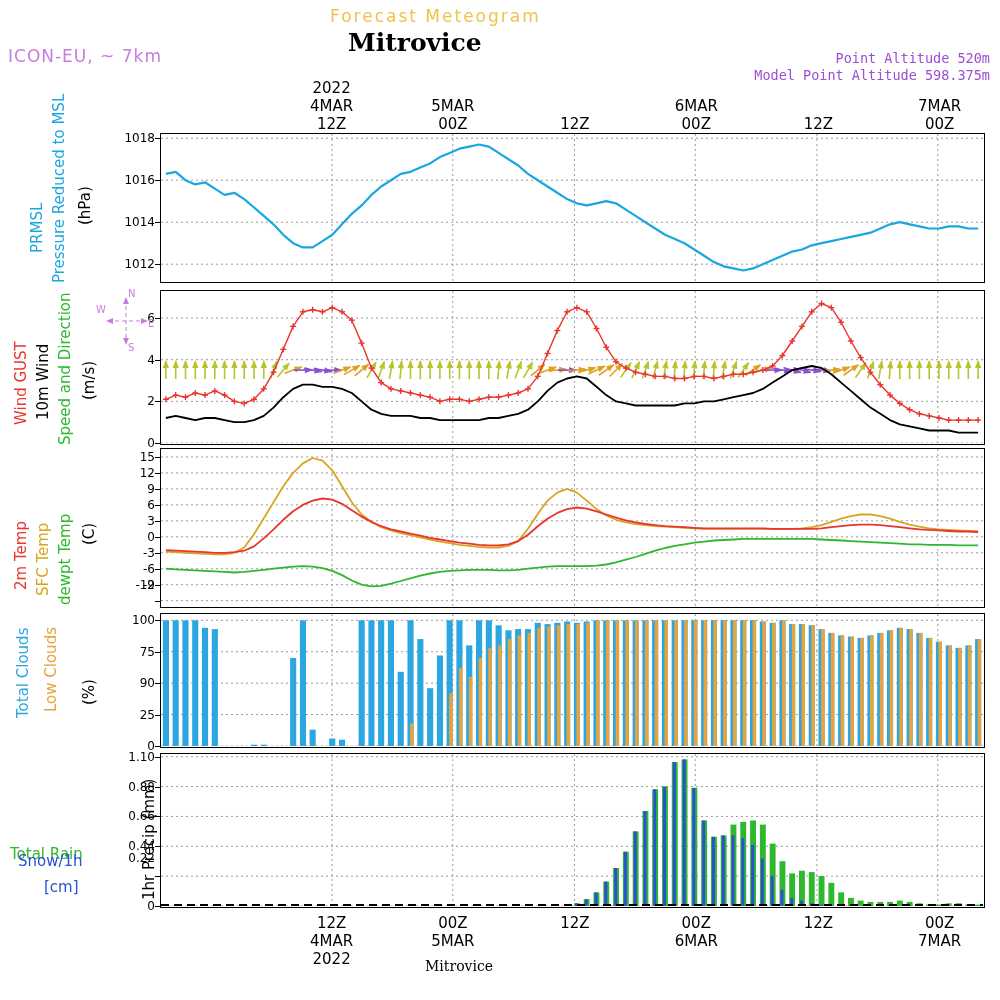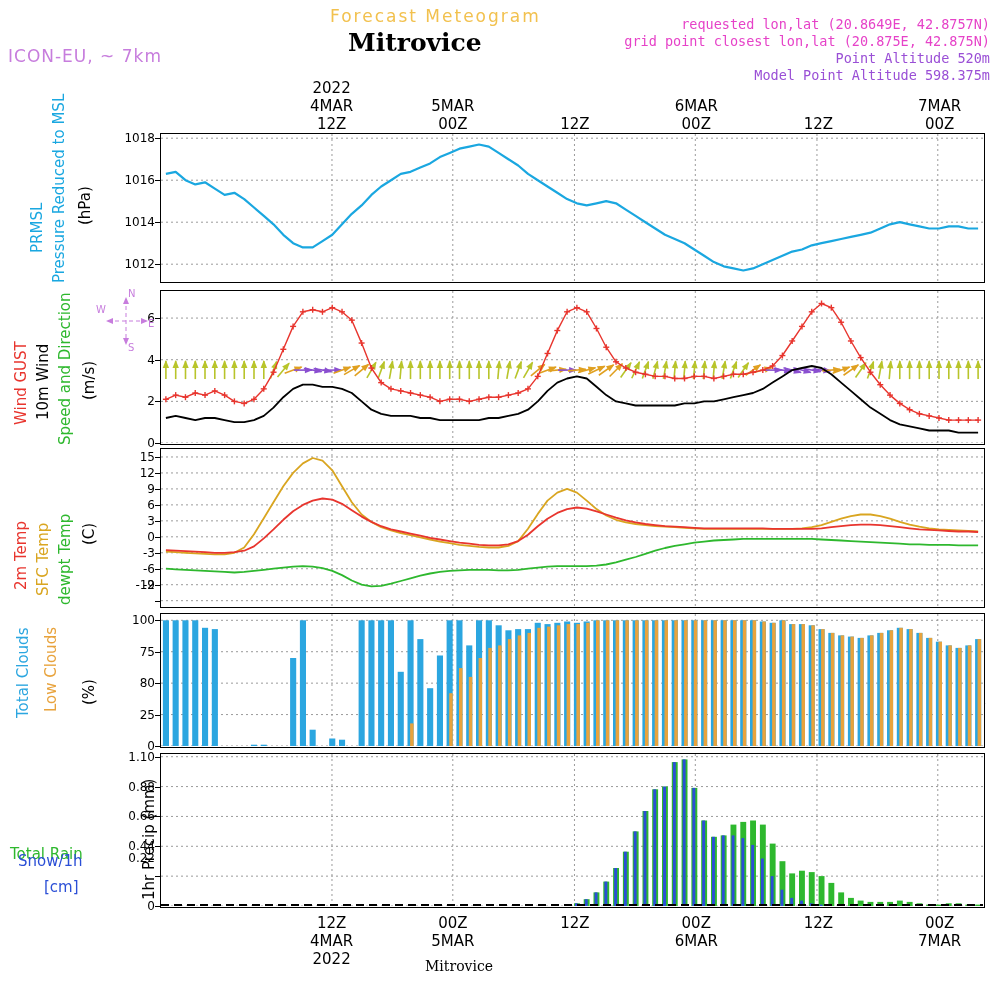--- a/index.html
+++ b/index.html
@@ -33,22 +33,20 @@
   .footer-name{position:absolute;left:425px;top:958px;font-size:14px;color:#000;font-family:"DejaVu Serif",serif;}
 </style>
 </head>
 <body>
 
 <div id="root">
 
   <div class="abs hdr-forecast">Forecast Meteogram</div>
   <div class="abs hdr-title">Mitrovice</div>
   <div class="abs hdr-model mono">ICON-EU, ~ 7km</div>
-  <div class="abs hdr-r1 mono">requested lon,lat (20.8649E, 42.8757N)</div>
-  <div class="abs hdr-r2 mono">grid point closest lon,lat (20.875E, 42.875N)</div>
   <div class="abs hdr-r3 mono">Point Altitude 520m</div>
   <div class="abs hdr-r4 mono">Model Point Altitude 598.375m</div>
 
   <div class="wm">by Angel</div>
 
   <div id="top-axis">
       <div class="toplab abs" style="left: 291.6px; top: 79px; width: 80px;">2022</div>
       <div class="toplab abs" style="left: 291.6px; top: 97px; width: 80px;">4MAR</div>
       <div class="toplab abs" style="left: 291.6px; top: 115px; width: 80px;">12Z</div>
       <div class="toplab abs" style="left: 412.875px; top: 97px; width: 80px;">5MAR</div>
@@ -826,21 +824,21 @@
         <rect x="797.1" y="33.9" width="3.5" height="98.1" fill="#e8a33d"></rect>
         <rect x="804.3" y="31.4" width="6.1" height="100.6" fill="#2ba6e0"></rect>
         <rect x="806.8" y="31.4" width="3.5" height="100.6" fill="#e8a33d"></rect>
         <rect x="814.1" y="25.1" width="6.1" height="106.9" fill="#2ba6e0"></rect>
         <rect x="816.6" y="25.1" width="3.5" height="106.9" fill="#e8a33d"></rect>
       </svg>
       <div class="ytick" style="top: 132px;">0</div>
       <div class="tickmark" style="top: 132px;"></div>
       <div class="ytick" style="top: 100.571px;">25</div>
       <div class="tickmark" style="top: 100.571px;"></div>
-      <div class="ytick" style="top: 69.1429px;">80</div>
+      <div class="ytick" style="top: 69.1429px;">90</div>
       <div class="tickmark" style="top: 69.1429px;"></div>
       <div class="ytick" style="top: 37.7143px;">75</div>
       <div class="tickmark" style="top: 37.7143px;"></div>
       <div class="ytick" style="top: 6.28571px;">100</div>
       <div class="tickmark" style="top: 6.28571px;"></div>
     </div>
   <div class="vlabel" style="left:14px;top:718px;transform:rotate(-90deg);color:#2ba6e0;">Total Clouds</div>
   <div class="vlabel" style="left:42px;top:712px;transform:rotate(-90deg);color:#e8a33d;">Low Clouds</div>
   <div class="vlabel" style="left:80px;top:705px;transform:rotate(-90deg);color:#000;">(%)</div>
 

